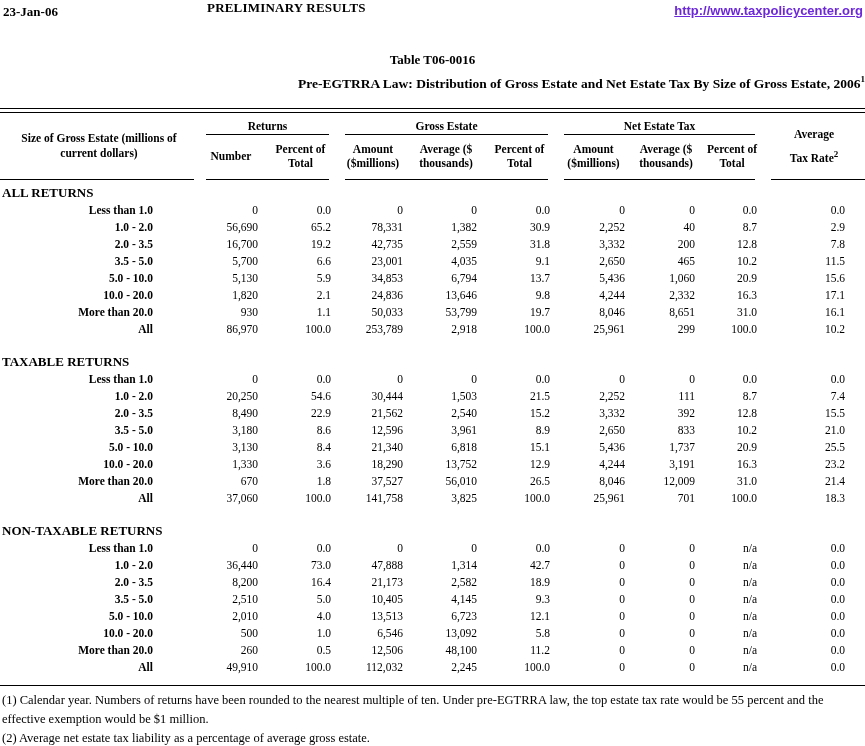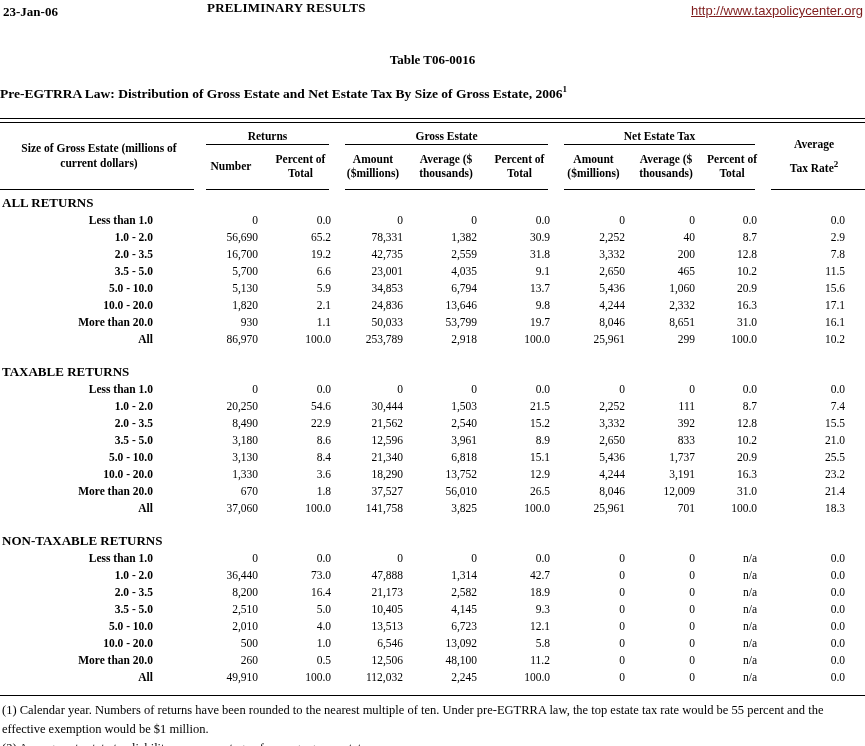--- a/index.html
+++ b/index.html
@@ -12,26 +12,26 @@
     font-family: "Liberation Serif", serif;
     color: #000;
   }
   .page { width: 865px; height: 629px; position: relative; }
 
   
   .topbar { position: relative; height: 22px; padding-top: 4px; font-weight: bold; font-size: 13px; }
   .topbar .date   { position: absolute; left: 3px;  top: 4px; }
   .topbar .status { position: absolute; left: 207px; top: 0; letter-spacing: .2px; }
   .topbar .url    { position: absolute; right: 2px; top: 3px;
-                    font-family: "Liberation Sans", sans-serif; font-weight: normal;
-                    color: #7f1d1d; text-decoration: underline; text-align: right; }
+                    font-family: "Liberation Sans", sans-serif; font-weight: bold;
+                    color: #6d28d9; text-decoration: underline; text-align: right; }
 
   
   .title1 { margin-top: 26px; text-align: center; font-weight: bold; font-size: 13px; }
-  .title2 { margin-top: 16px;  text-align: left; font-weight: bold; font-size: 13.5px; }
+  .title2 { margin-top: 6px;  text-align: right; font-weight: bold; font-size: 13.5px; }
   sup { font-size: 9px; }
 
   
   .rule-top { margin-top: 16px; height: 3px; border-top: 1.4px solid #000; border-bottom: 1.4px solid #000; }
   .rule-bottom { border-top: 1.2px solid #000; }
 
   
   table { border-collapse: collapse; table-layout: fixed; width: 865px; }
   th, td { margin: 0; overflow: hidden; white-space: nowrap; }
 

